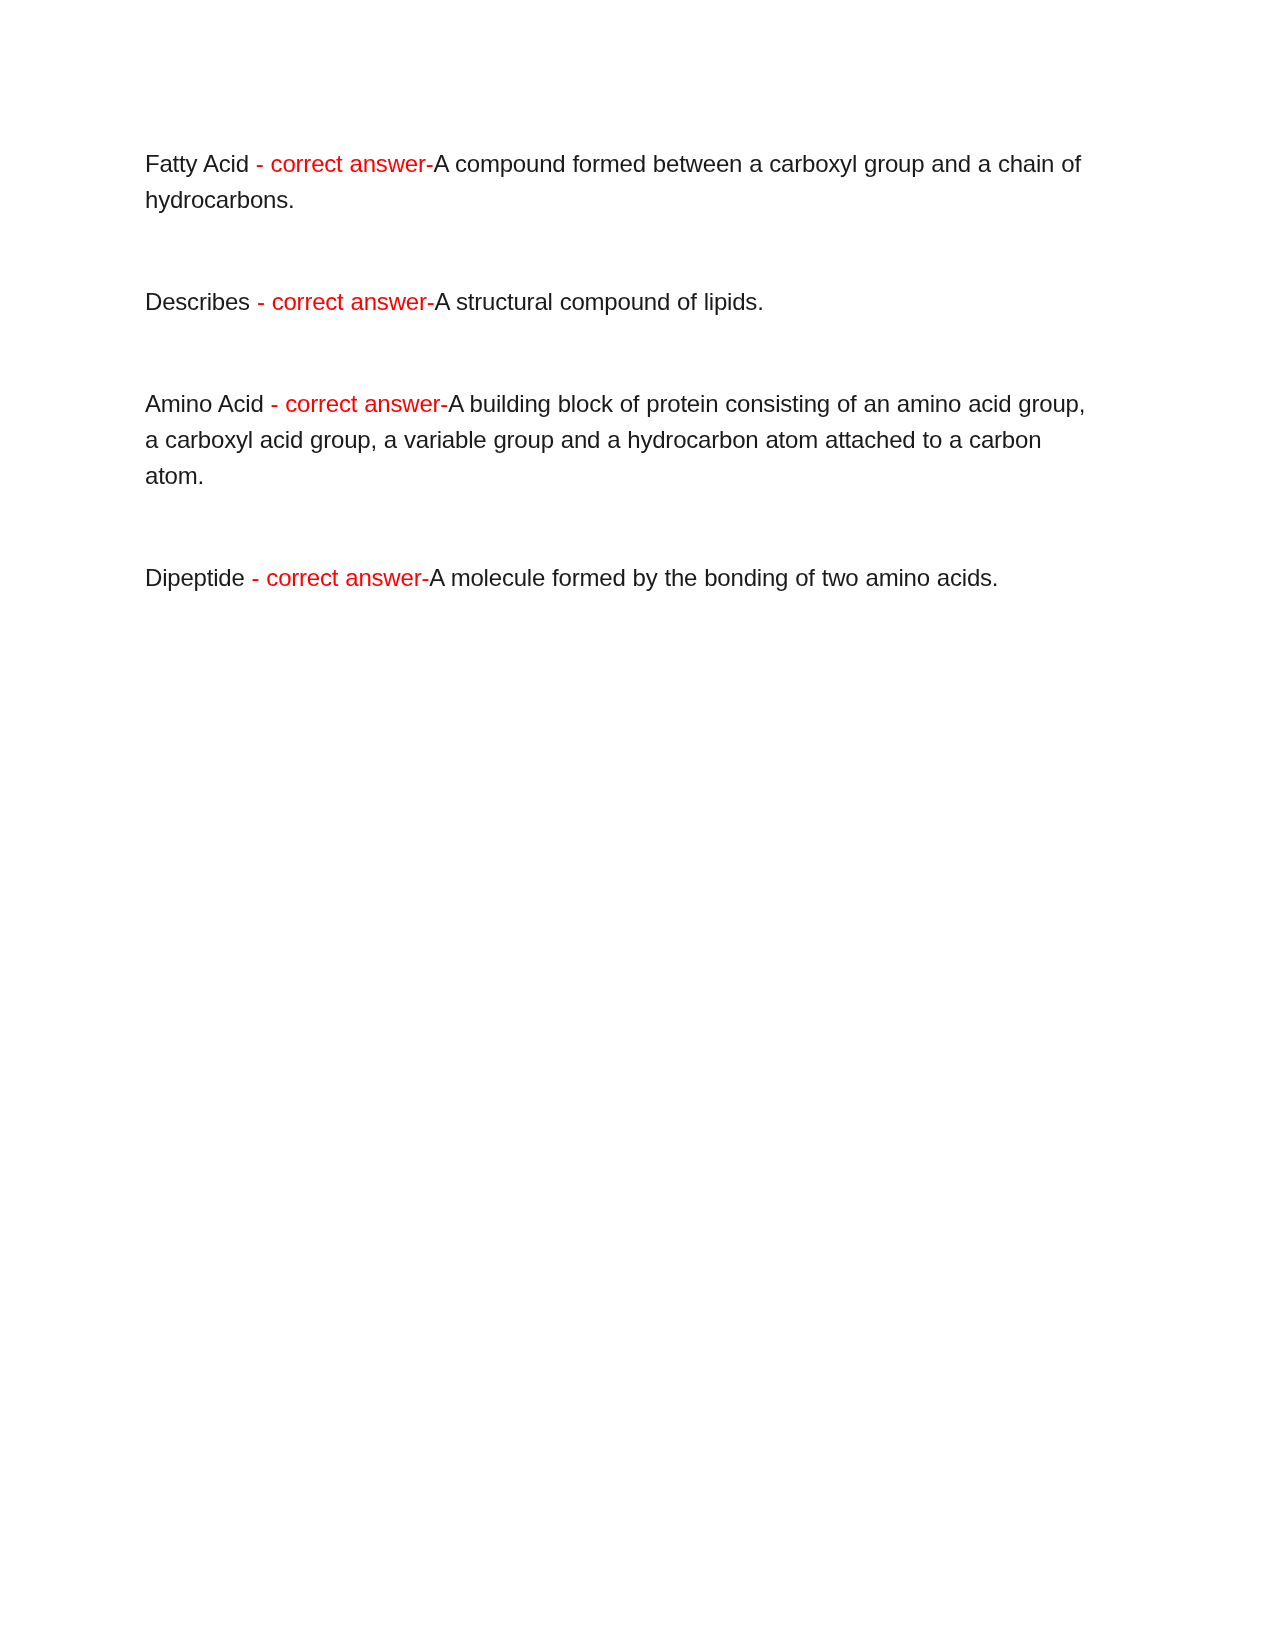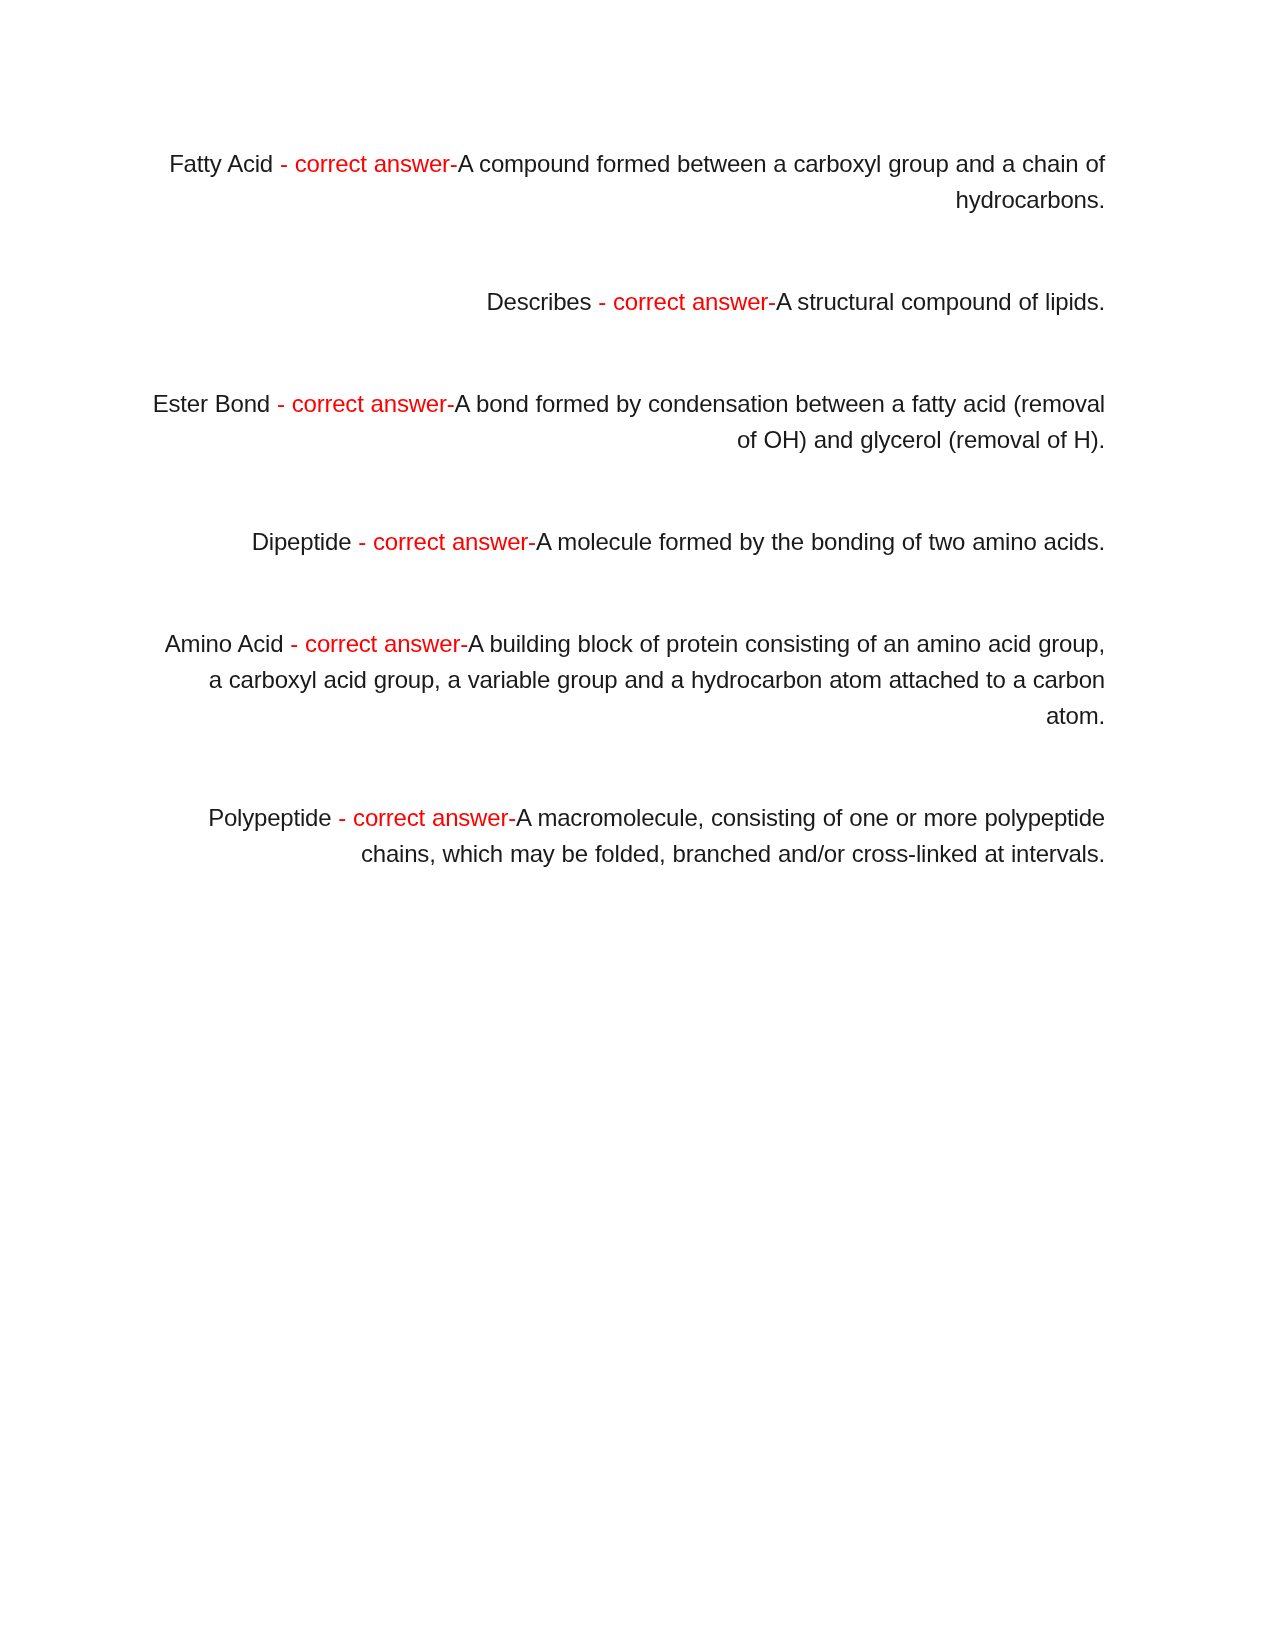--- a/index.html
+++ b/index.html
@@ -23,37 +23,34 @@
   .term-list {
     width: 960px;
   }
   p.entry {
     margin: 0 0 66px 0;
     font-size: 24px;
     line-height: 36px;
     letter-spacing: -0.2px;
     color: var(--text, #1a1a1a);
     word-spacing: 0.5px;
-    text-align: right;
   }
   p.entry .term {
     color: var(--text, #1a1a1a);
   }
   p.entry .marker {
     color: var(--accent, #ff0000);
   }
   p.entry .definition {
     color: var(--text, #1a1a1a);
   }
 </style>
 </head>
 <body>
 
 <div class="page">
   <div class="term-list" id="entries">
       <p class="entry"><span class="term">Fatty Acid</span> <span class="marker">- correct answer-</span><span class="definition">A compound formed between a carboxyl group and a chain of hydrocarbons.</span></p>
       <p class="entry"><span class="term">Describes</span> <span class="marker">- correct answer-</span><span class="definition">A structural compound of lipids.</span></p>
-      <p class="entry"><span class="term">Ester Bond</span> <span class="marker">- correct answer-</span><span class="definition">A bond formed by condensation between a fatty acid (removal of OH) and glycerol (removal of H).</span></p>
+      <p class="entry"><span class="term">Amino Acid</span> <span class="marker">- correct answer-</span><span class="definition">A building block of protein consisting of an amino acid group, a carboxyl acid group, a variable group and a hydrocarbon atom attached to a carbon atom.</span></p>
       <p class="entry"><span class="term">Dipeptide</span> <span class="marker">- correct answer-</span><span class="definition">A molecule formed by the bonding of two amino acids.</span></p>
-      <p class="entry"><span class="term">Amino Acid</span> <span class="marker">- correct answer-</span><span class="definition">A building block of protein consisting of an amino acid group, a carboxyl acid group, a variable group and a hydrocarbon atom attached to a carbon atom.</span></p>
-      <p class="entry"><span class="term">Polypeptide</span> <span class="marker">- correct answer-</span><span class="definition">A macromolecule, consisting of one or more polypeptide chains, which may be folded, branched and/or cross-linked at intervals.</span></p>
     </div>
 </div>
 
 </body></html>

